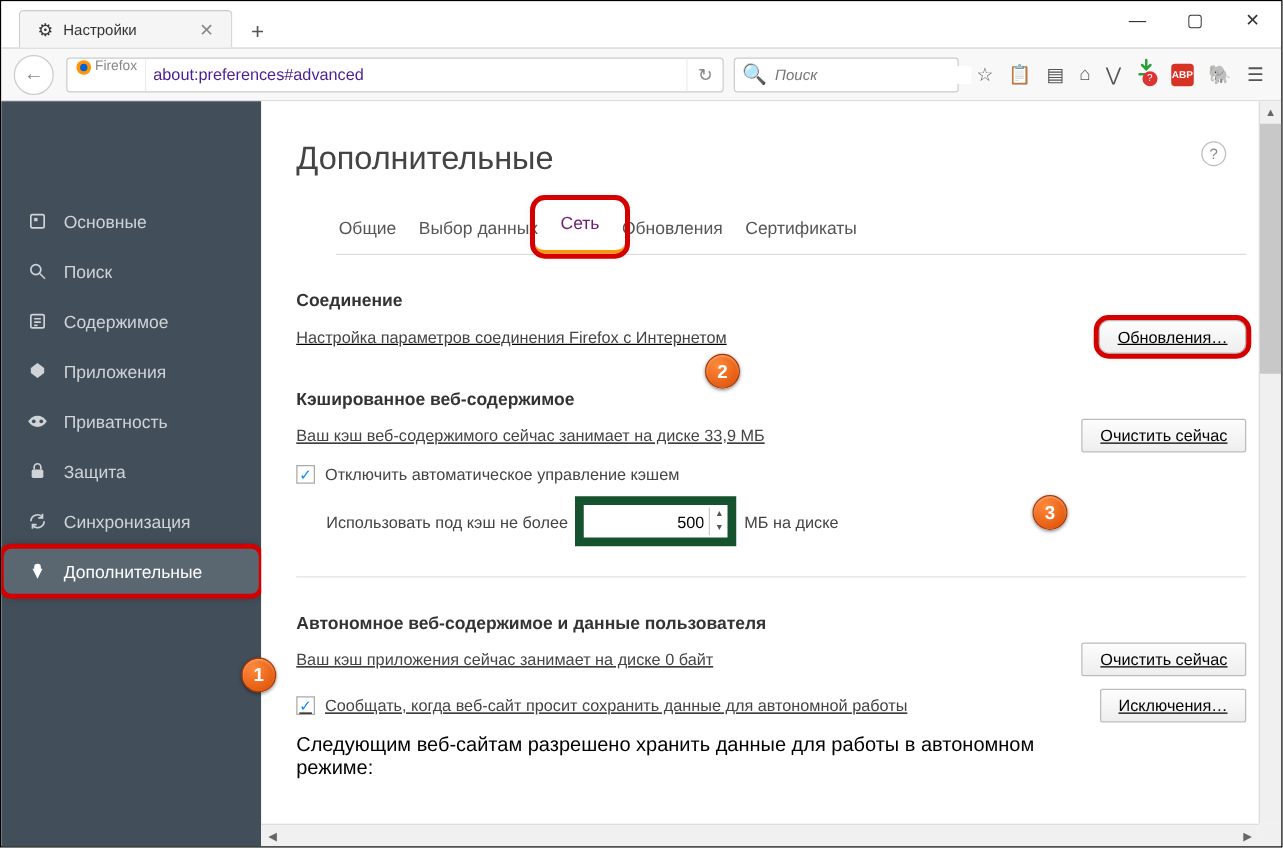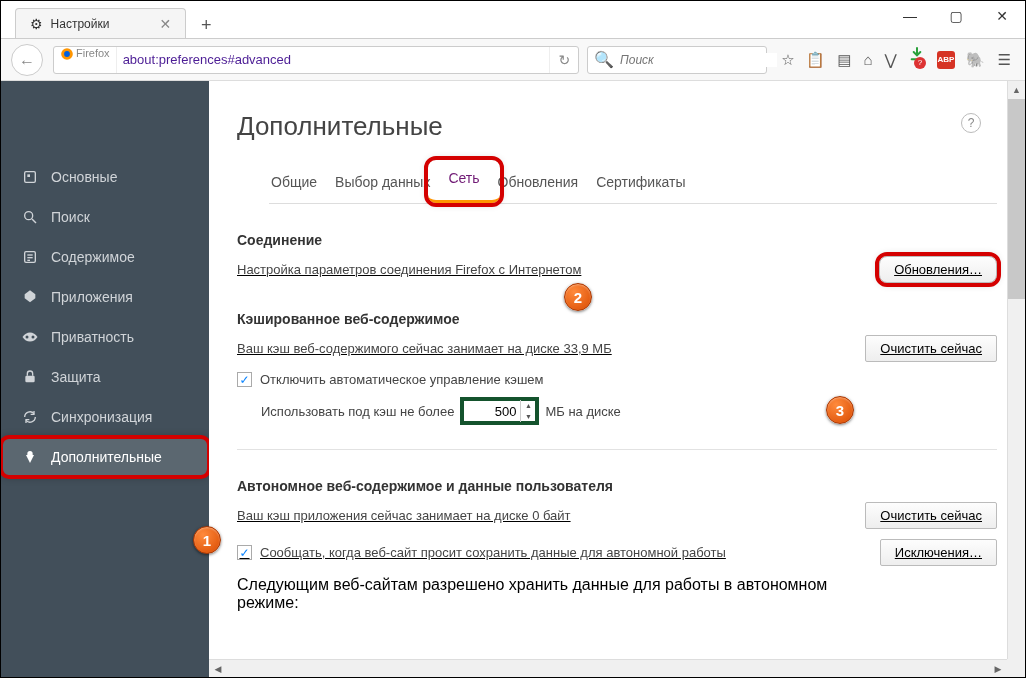--- a/index.html
+++ b/index.html
@@ -50,21 +50,21 @@
   
   .section { margin-top: 28px; }
   .section h3 { font-size: 14px; font-weight: bold; color: #333; margin-bottom: 8px; }
   .row { display: flex; align-items: center; justify-content: space-between; margin-bottom: 10px; text-decoration: underline; }
   .row .desc { font-size: 13px; color: #444; flex: 1; }
   .btn { font-size: 13px; padding: 5px 14px; background: linear-gradient(#fdfdfd, #eee); border: 1px solid #bbb; border-radius: 2px; cursor: pointer; white-space: nowrap; }
   .btn.highlighted { outline: 4px solid #d40000; border-radius: 8px; box-shadow: 0 0 8px rgba(0,0,0,.3); }
   .chk-row { display: flex; align-items: center; gap: 8px; margin: 10px 0; font-size: 13px; color: #444; }
   .chk { width: 15px; height: 15px; border: 1px solid #aaa; display: inline-flex; align-items: center; justify-content: center; color: #0a84ff; font-size: 12px; background: #fff; }
   .indent { margin-left: 24px; display: flex; align-items: center; gap: 6px; font-size: 13px; color: #444; }
-  .numfield { display: inline-flex; align-items: center; border: 4px solid #14532d; height: 28px; }
+  .numfield { display: inline-flex; align-items: center; border: 7px solid #14532d; height: 40px; padding-left: 44px; }
   .numfield input { width: 56px; border: none; outline: none; text-align: right; padding: 0 4px; font-size: 13px; }
   .numfield .spin { display: flex; flex-direction: column; border-left: 1px solid #ccc; }
   .numfield .spin div { width: 14px; height: 11px; font-size: 7px; display: flex; align-items: center; justify-content: center; cursor: pointer; color: #555; }
   hr.sep { border: none; border-top: 1px solid #e2e2e2; margin: 24px 0 0 0; }
   
   
   .badge { position: absolute; width: 28px; height: 28px; border-radius: 50%; background: radial-gradient(circle at 35% 30%, #ff8a3c, #d94a00); color: #fff; font-weight: bold; display: flex; align-items: center; justify-content: center; font-size: 15px; border: 1px solid #a83500; box-shadow: 0 1px 3px rgba(0,0,0,.5), inset 0 1px 2px rgba(255,255,255,.4); z-index: 100; }
   
   
   .sb-v { position: absolute; right: 0; top: 80px; width: 18px; bottom: 18px; background: #f0f0f0; border-left: 1px solid #ddd; }

